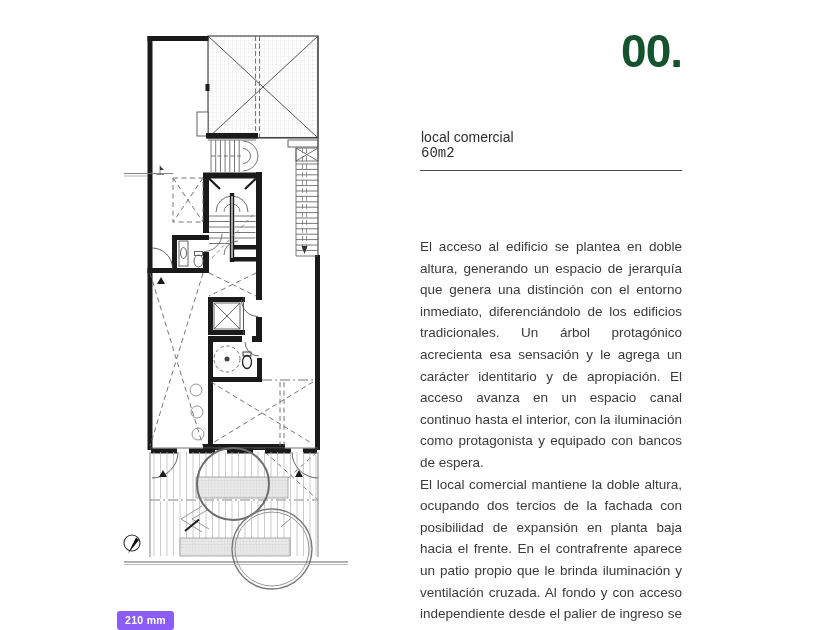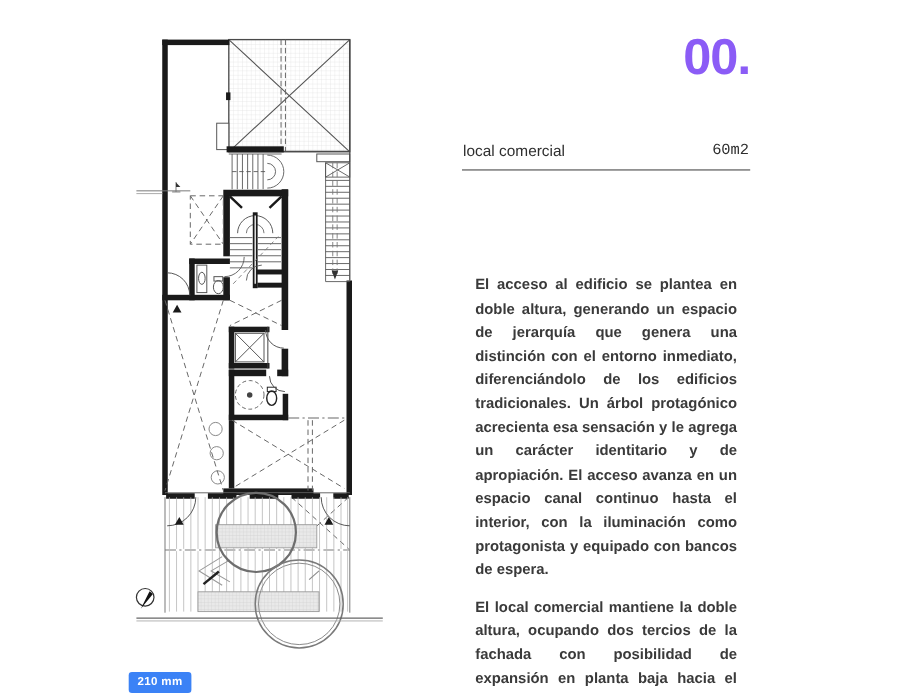--- a/index.html
+++ b/index.html
@@ -4,39 +4,39 @@
 <style>
   html,body{margin:0;padding:0;}
   body{
     width:840px;height:630px;position:relative;background:#ffffff;
     font-family:"Liberation Sans", sans-serif;overflow:hidden;
   }
   .plan-svg{position:absolute;left:0;top:0;}
   .right-col{position:absolute;left:420px;top:0;width:262px;}
   .big-number{
     position:absolute;top:28px;left:0;width:100%;text-align:right;
-    font-size:46px;font-weight:800;color:#8b5cf6;letter-spacing:-1px;line-height:1;
+    font-size:46px;font-weight:800;color:#14532d;letter-spacing:-1px;line-height:1;
   }
   .areas{position:absolute;top:121px;left:0;width:100%;}
   .area-row{
     display:flex;justify-content:space-between;align-items:flex-start;
     border-bottom:1px solid #4a4a4a;
     padding:8px 1px 9px 1px;
-    font-size:14px;color:#2e2e2e;
+    font-size:14px;color:#2e2e2e;flex-direction:column;
   }
   .area-row .val{text-align:right;font-family:Liberation Mono, monospace;}
   .body-text{
     position:absolute;top:236px;left:0;width:100%;
     font-size:13.5px;line-height:21.6px;color:#3a3a3a;
     text-align:justify;
   }
-  .body-text p{margin:12px;font-weight:bold;}
+  .body-text p{margin:0;}
   .scale-badge{
     position:absolute;left:117px;top:611px;
-    background:#3b82f6;color:#ffffff;
+    background:#8b5cf6;color:#ffffff;
     font-size:10.5px;font-weight:600;letter-spacing:.3px;
     padding:3px 8px 4px 8px;border-radius:3px;
   }
 </style>
 </head>
 <body>
 
 <svg class="plan-svg" width="840" height="630" viewBox="0 0 840 630">
   <defs>
     <pattern id="pgrid" width="4" height="4" patternUnits="userSpaceOnUse">

